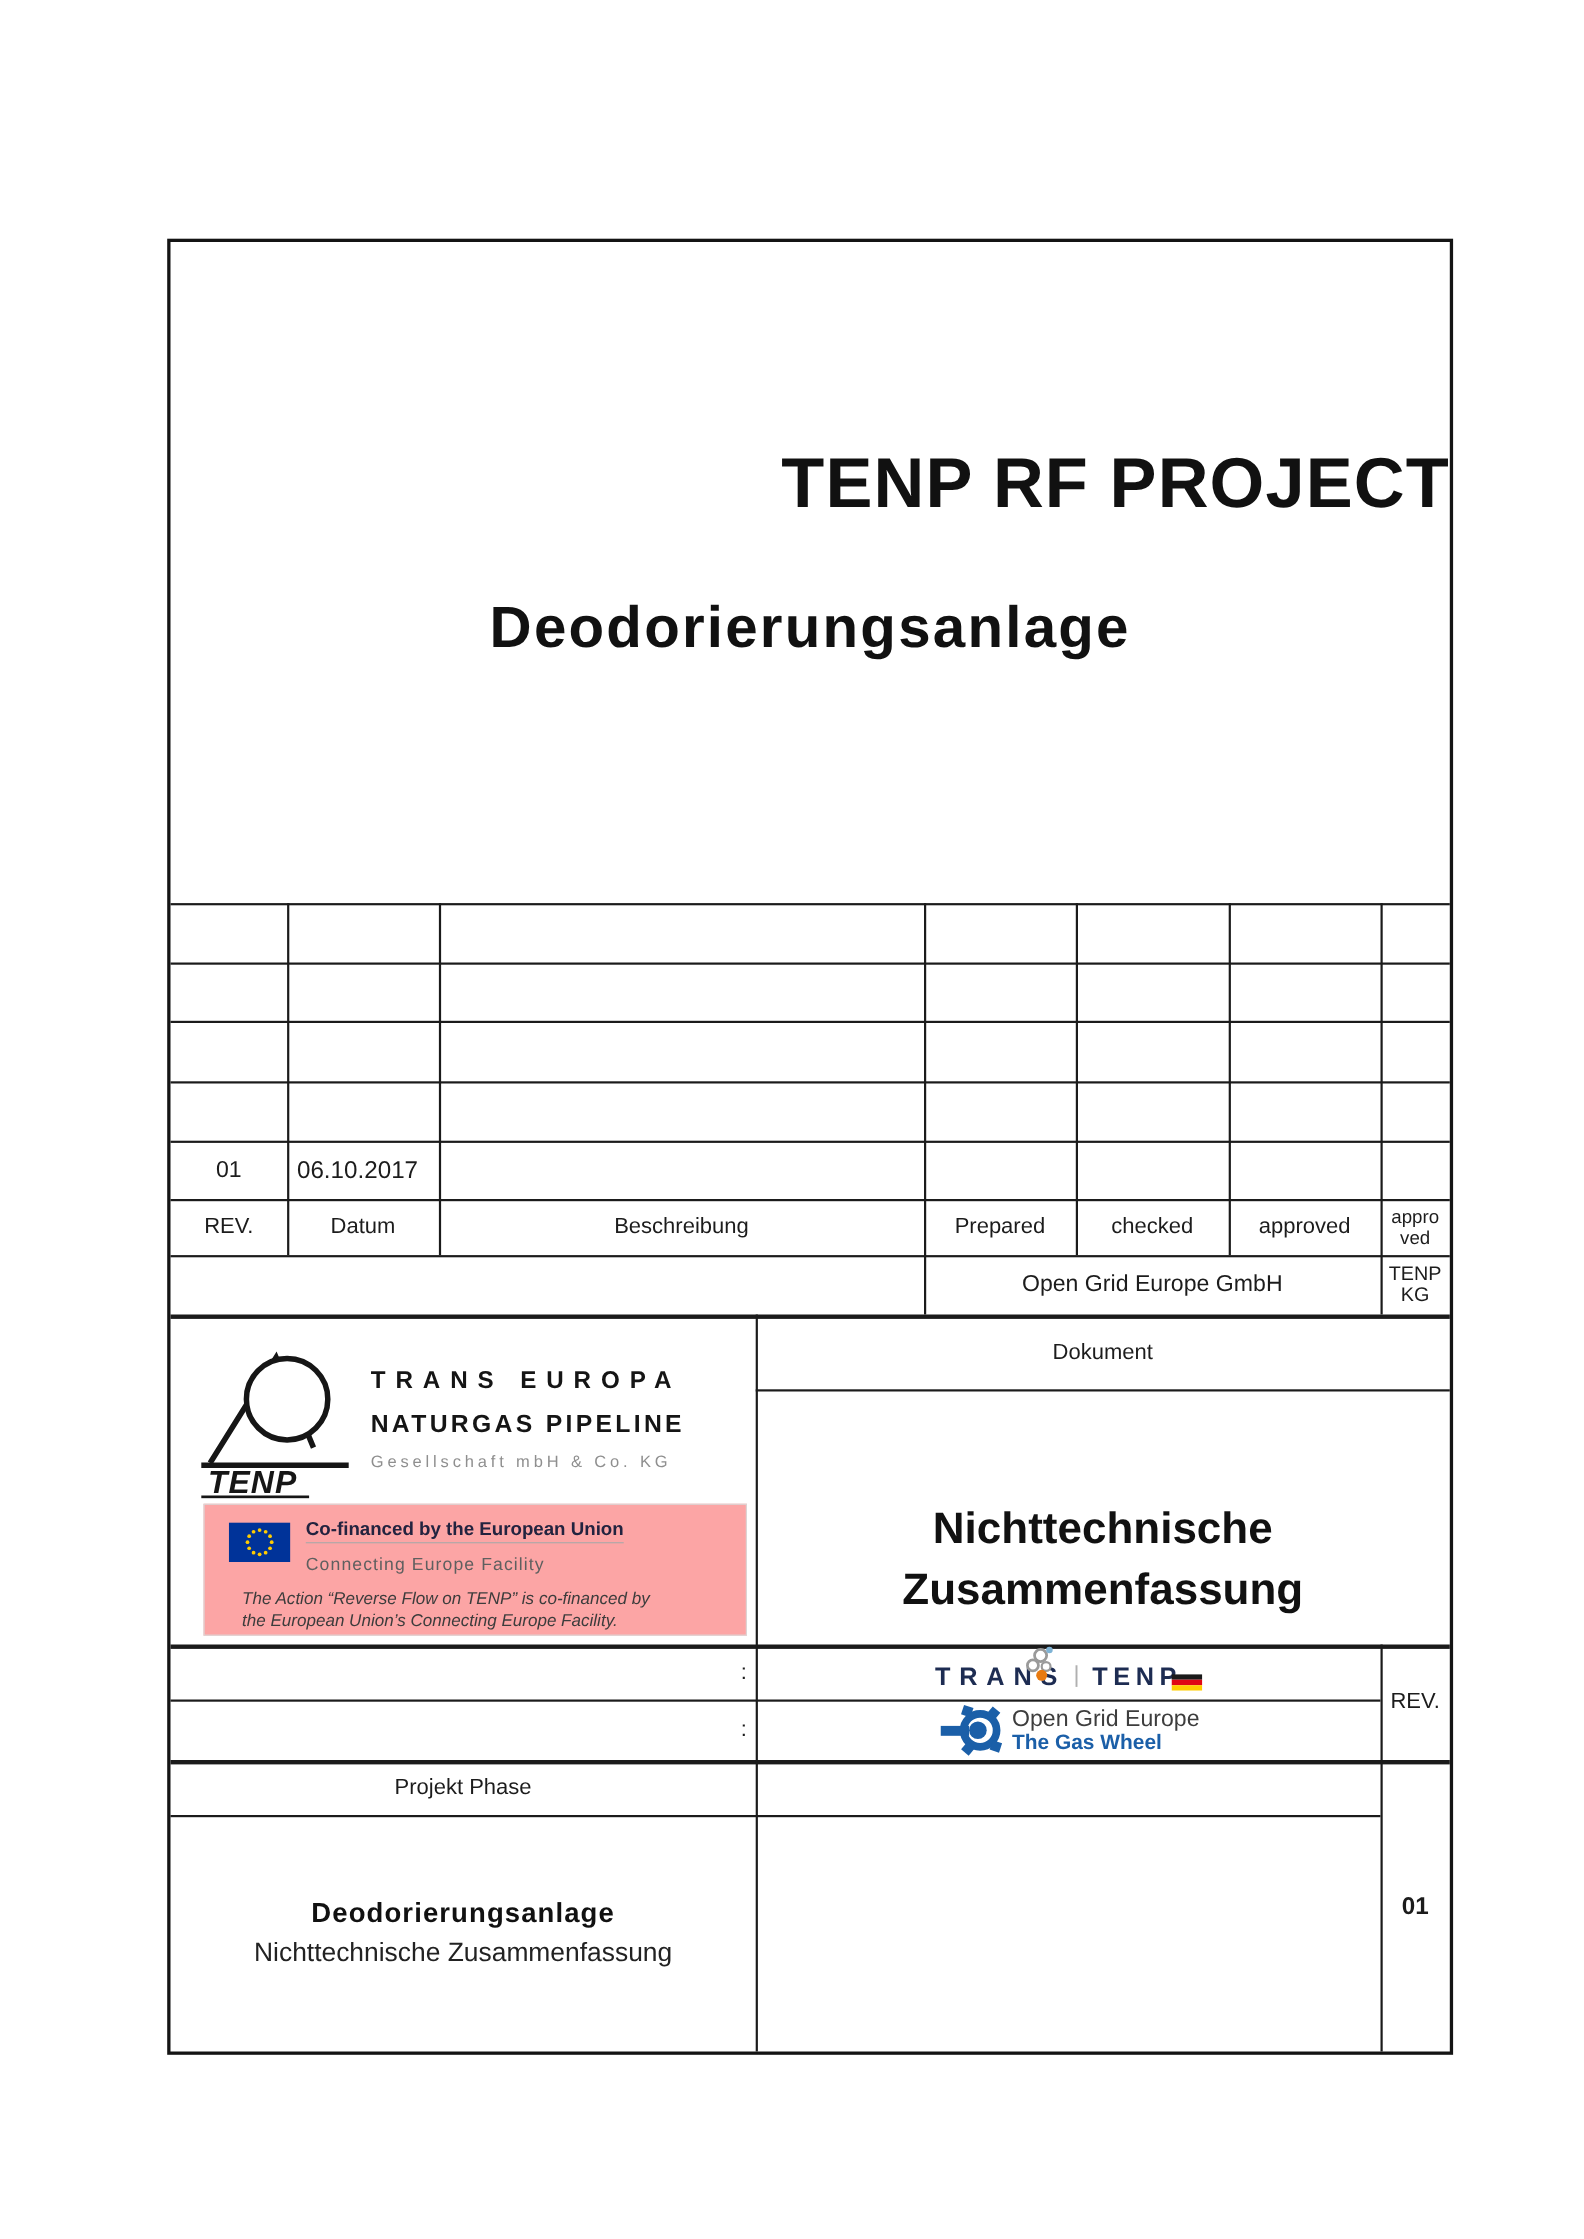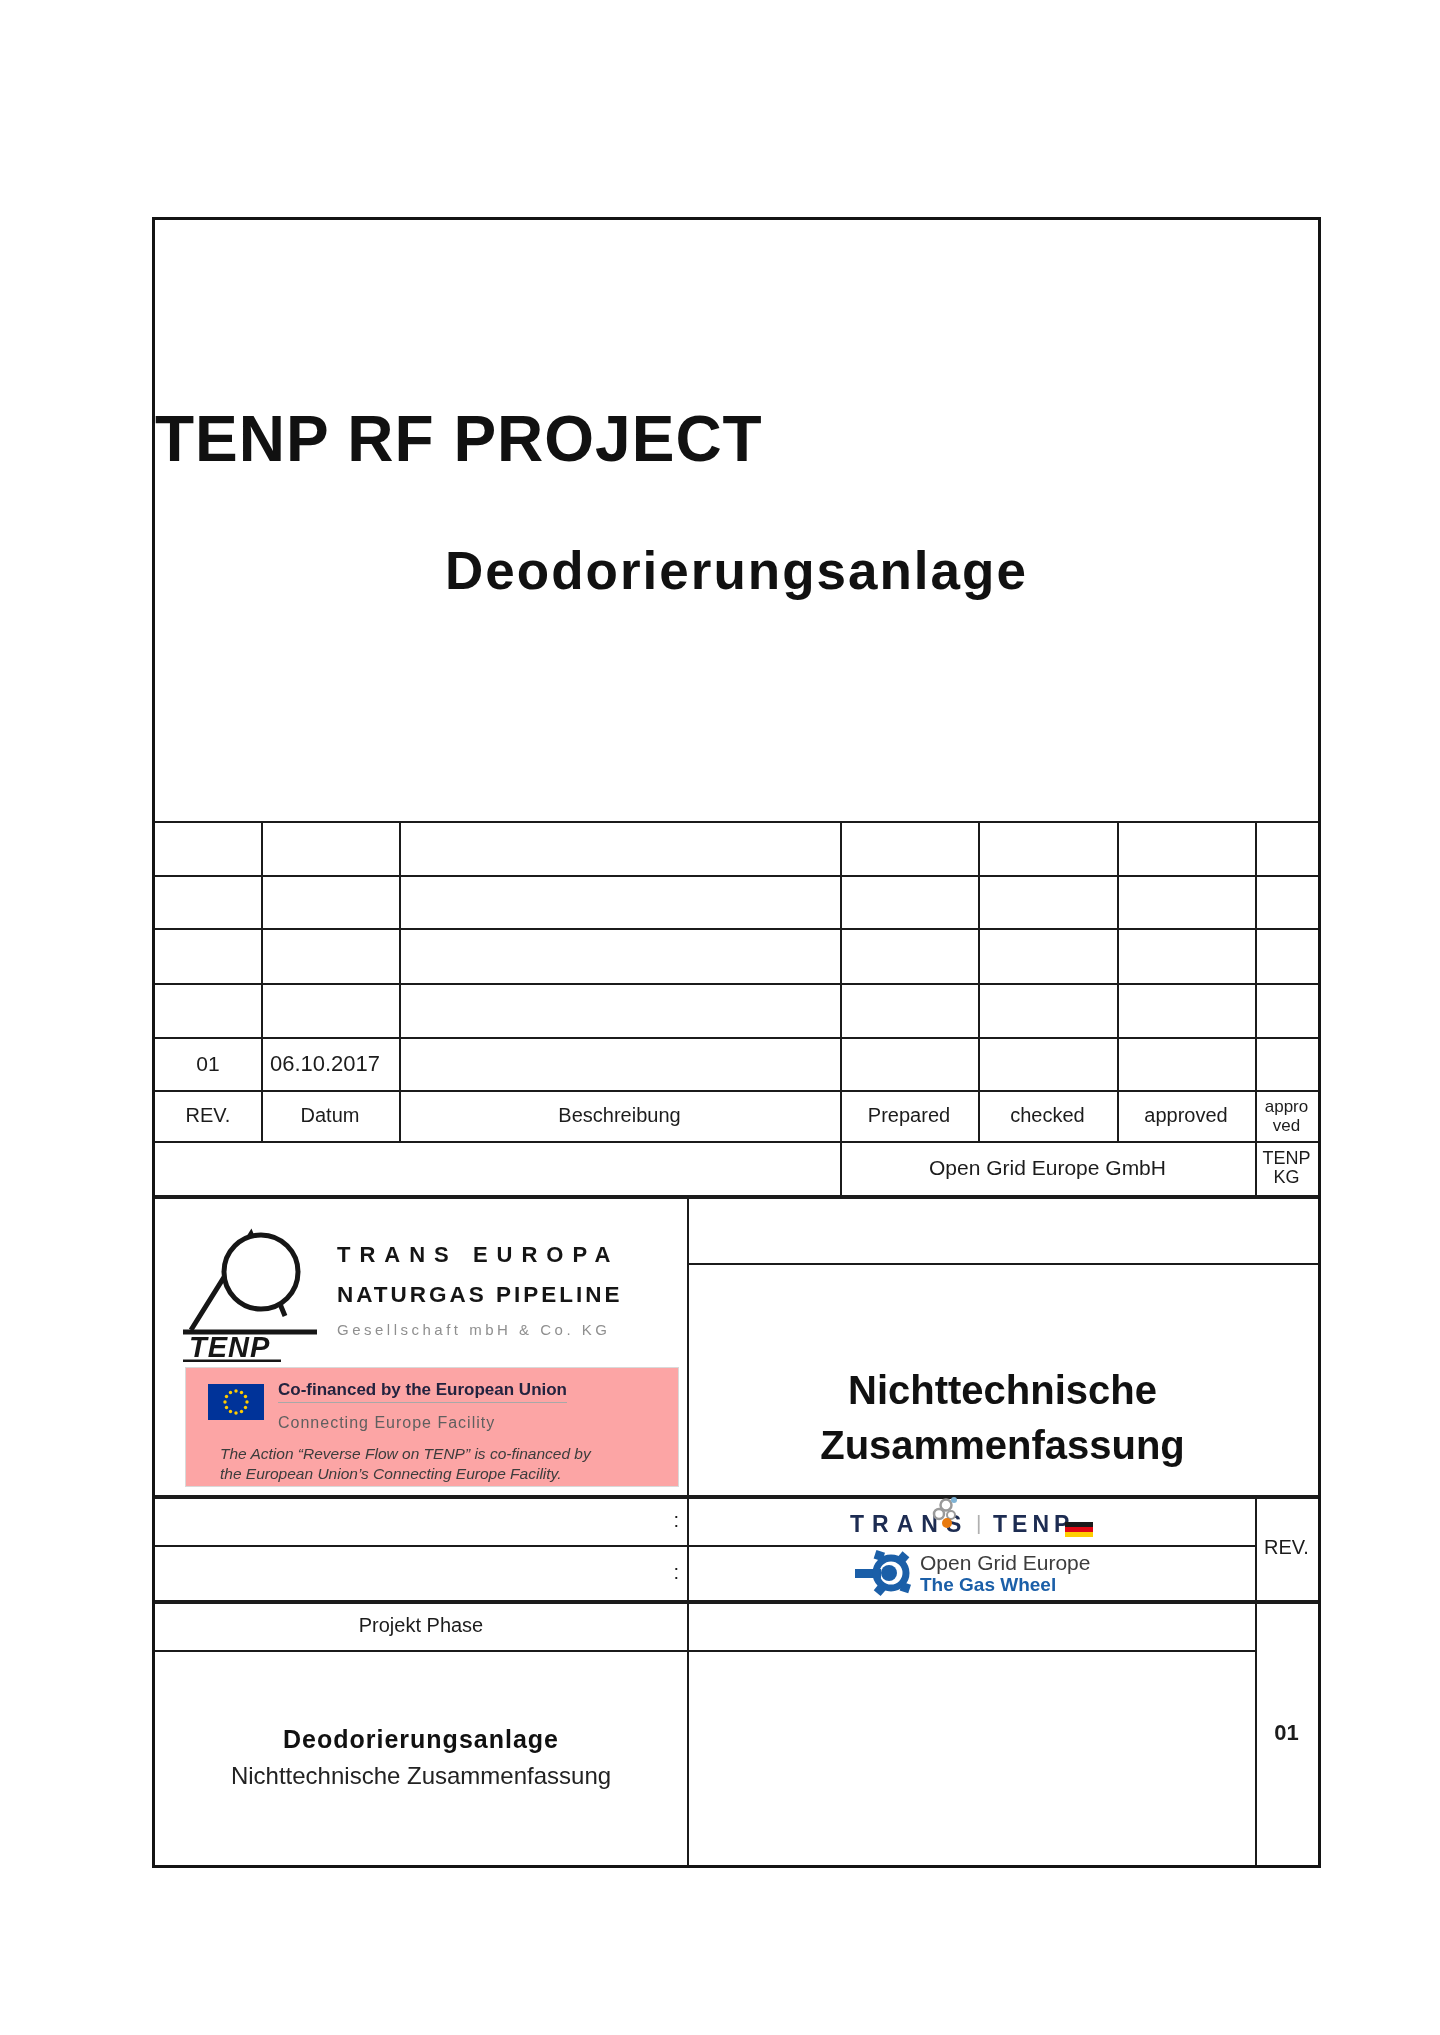--- a/index.html
+++ b/index.html
@@ -2,21 +2,21 @@
 <html><head>
 <meta charset="utf-8">
 <style>
   html,body{margin:0;padding:0;background:#ffffff;}
   .sheet{position:relative;width:1440px;height:2035px;background:#ffffff;overflow:hidden;
          font-family:"Liberation Sans", sans-serif;color:#1c1c1c;}
   .frame{position:absolute;left:152px;top:217px;width:1163px;height:1645px;
          border:3px solid #141414;background:#ffffff;}
   .hl,.vl{position:absolute;background:#1b1b1b;}
   .txt{position:absolute;}
-  .title{left:0;top:182px;width:100%;text-align:left;font-size:64px;font-weight:bold;letter-spacing:1px;color:#111;}
+  .title{left:0;top:182px;width:100%;text-align:right;font-size:64px;font-weight:bold;letter-spacing:1px;color:#111;}
   .subtitle{left:0;top:320px;width:100%;text-align:center;font-size:53px;font-weight:bold;letter-spacing:2px;color:#111;}
   .cell{position:absolute;text-align:center;}
   .hdr{font-size:20px;}
   .wrapcell{display:flex;flex-direction:column;align-items:center;justify-content:center;font-size:17px;line-height:19px;}
   .brand1{font-size:22px;font-weight:bold;letter-spacing:9px;white-space:nowrap;color:#151515;}
   .brand2{font-size:22.5px;font-weight:bold;letter-spacing:3px;margin-top:14px;white-space:nowrap;color:#151515;}
   .brand3{font-size:15px;letter-spacing:3.5px;margin-top:13px;white-space:nowrap;color:#8f8f8f;}
   .eubox{position:absolute;left:30px;top:1147px;width:492px;height:118px;border:1px solid #d9d9d9;background:#fca5a5;}
   .cofin{position:absolute;left:92px;top:12px;font-size:17px;font-weight:bold;color:#23233f;}
   .cofin span{border-bottom:1px solid #a8a8a8;padding-bottom:3px;}
@@ -76,20 +76,21 @@
       <span>appro</span>
       <span>ved</span>
     </div>
 
     <div class="cell" style="left:685px;top:921px;width:415px;height:54px;line-height:54px;font-size:21px;">Open Grid Europe GmbH</div>
     <div class="cell wrapcell" style="left:1100px;top:921px;width:63px;height:54px;font-size:18px;">
       <span>TENP</span>
       <span>KG</span>
     </div>
 
+    <div class="cell" style="left:532px;top:975px;width:631px;height:68px;line-height:68px;font-size:20px;">Dokument</div>
     <div class="bigdoc">
       <div>Nichttechnische</div>
       <div>Zusammenfassung</div>
     </div>
 
     <svg style="position:absolute;left:26px;top:1006px;" width="140" height="136" viewBox="0 0 140 136">
       <path d="M10 104 L70 8 L104 90" fill="none" stroke="#161616" stroke-width="5"></path>
       <circle cx="80" cy="46" r="37" fill="#ffffff" stroke="#161616" stroke-width="5"></circle>
       <line x1="2" y1="106" x2="136" y2="106" stroke="#161616" stroke-width="5"></line>
       <text x="8" y="131" font-family="Liberation Sans, sans-serif" font-size="29" font-weight="bold" font-style="italic" fill="#161616" letter-spacing="1">TENP</text>

